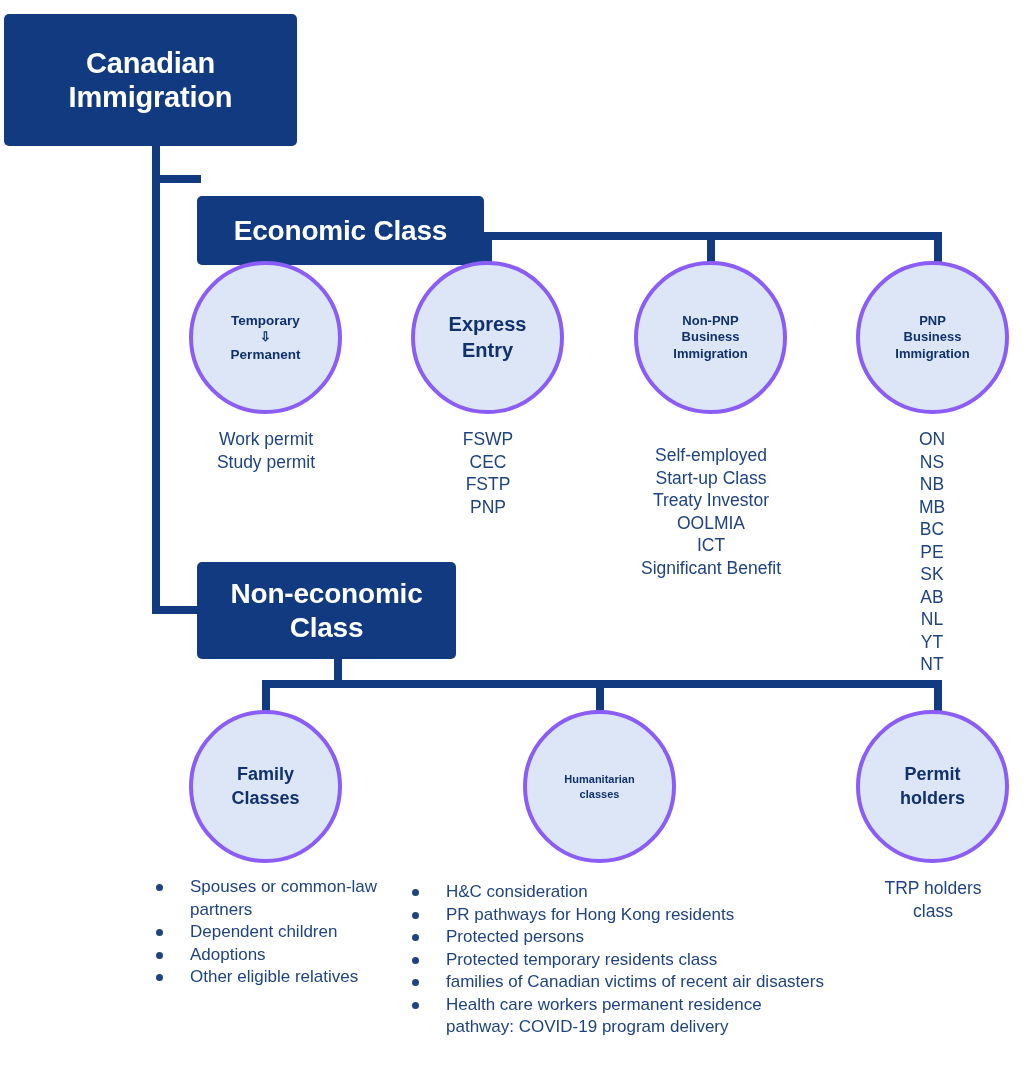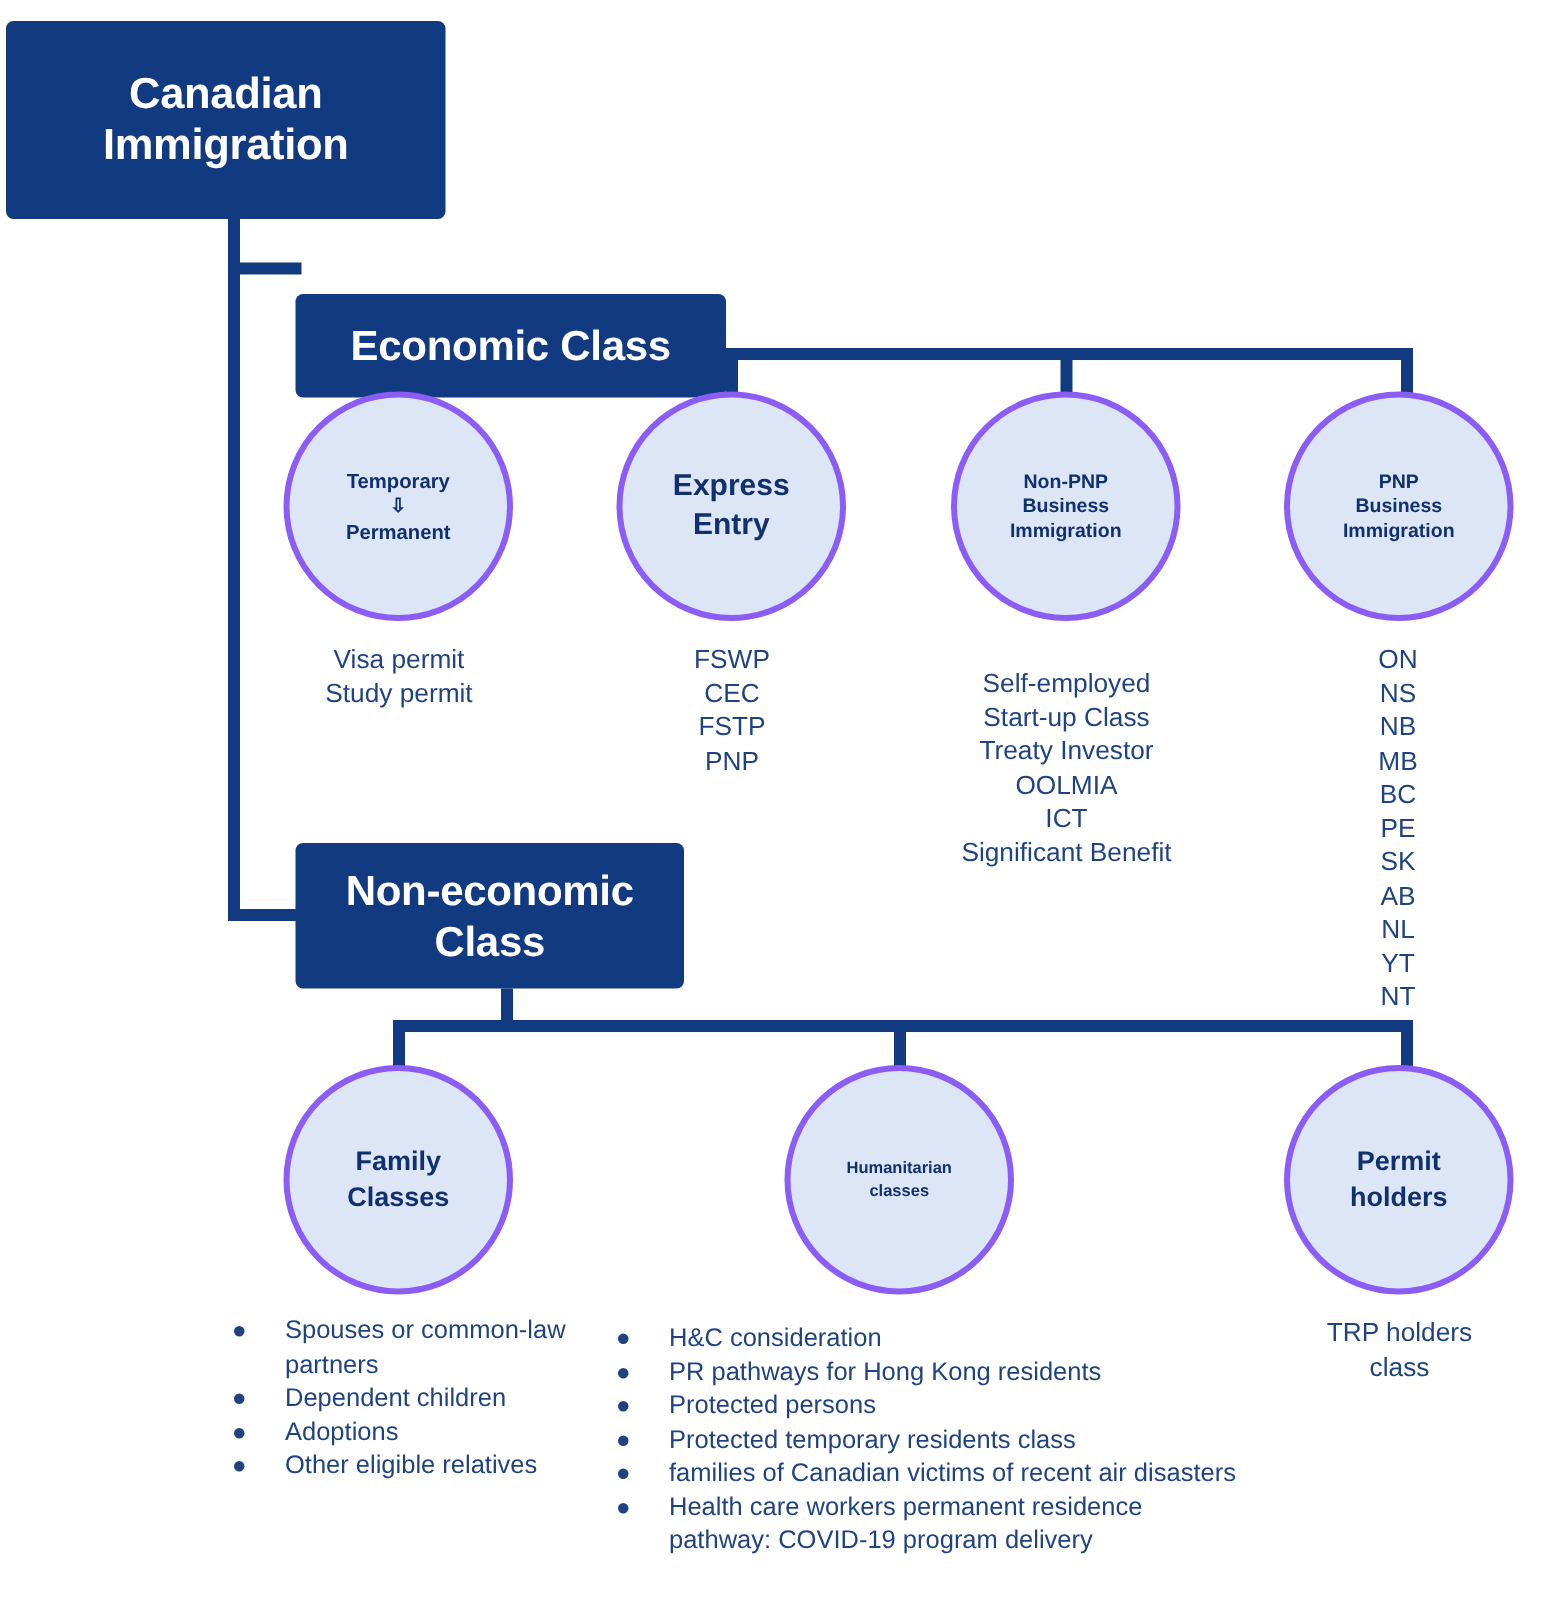--- a/index.html
+++ b/index.html
@@ -182,21 +182,21 @@
 
   <div class="circle c-size" id="c-pnp">
     <span class="ctext">
       <span>PNP</span><br>
       <span>Business</span><br>
       <span>Immigration</span>
     </span>
   </div>
 
   <div class="clist" id="l-temp">
-    <div>Visa permit</div>
+    <div>Work permit</div>
     <div>Study permit</div>
   </div>
 
   <div class="clist" id="l-ee">
     <div>FSWP</div>
     <div>CEC</div>
     <div>FSTP</div>
     <div>PNP</div>
   </div>
 

